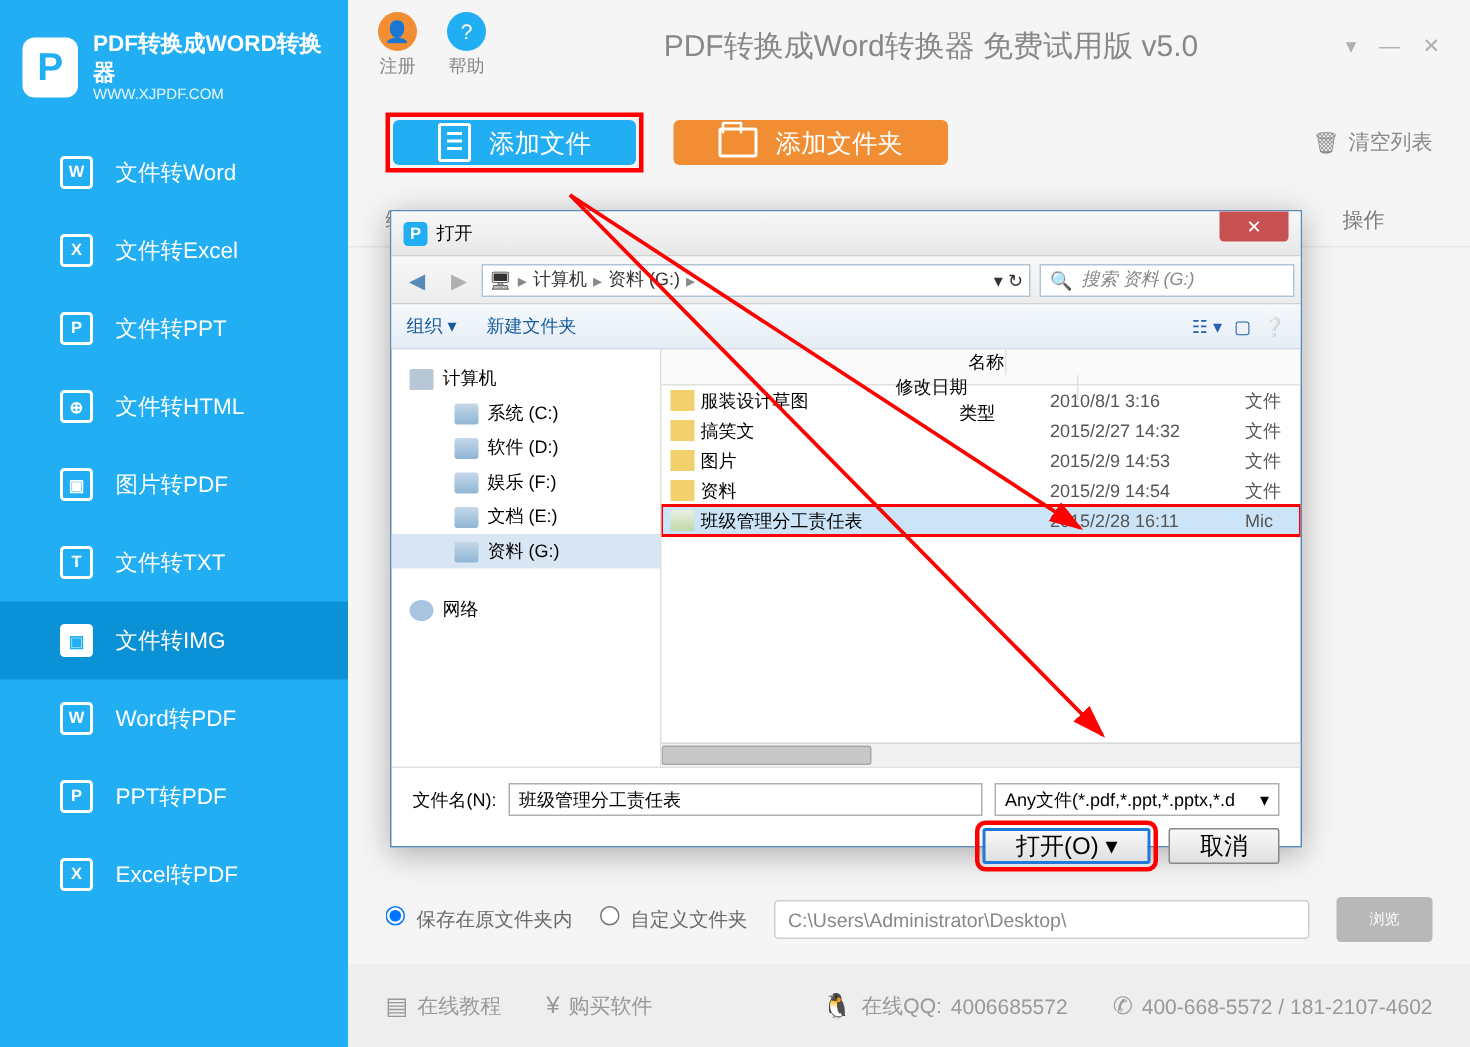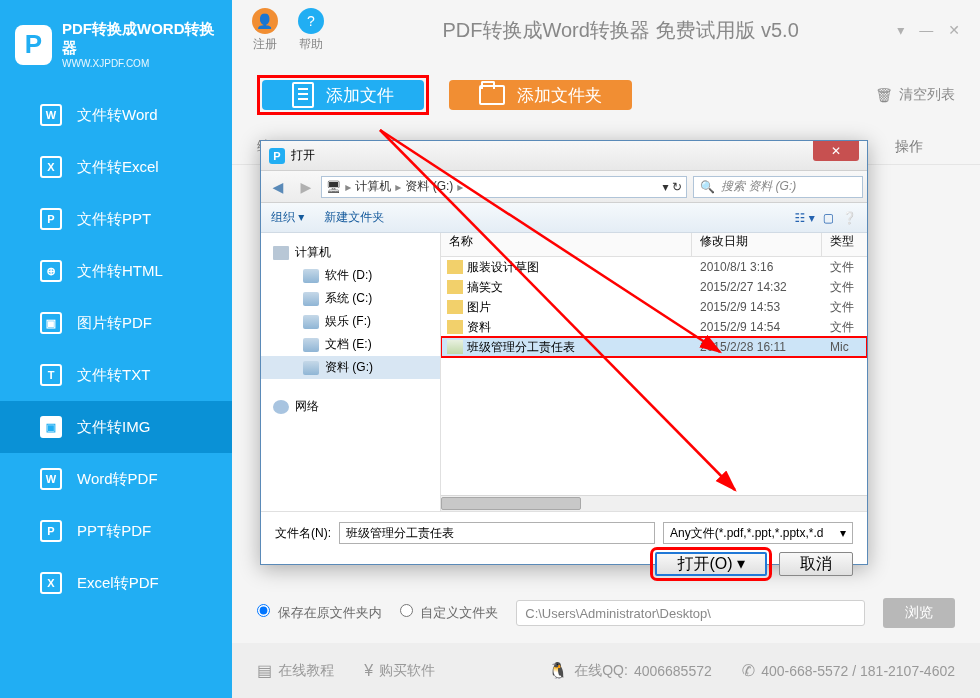--- a/index.html
+++ b/index.html
@@ -62,21 +62,21 @@
 .fd-tree { width: 180px; border-right: 1px solid #e0e0e0; padding: 8px 0; font-size: 12px; overflow: hidden; }
 .fd-tree-item { padding: 3px 10px 3px 26px; display: flex; align-items: center; gap: 6px; cursor: pointer; }
 .fd-tree-item.l0 { padding-left: 12px; }
 .fd-tree-item.l2 { padding-left: 42px; }
 .fd-tree-item.selected { background: #d8e6f3; }
 .fd-tree-icon { width: 16px; height: 14px; background: #f2d06b; border-radius: 1px; flex-shrink: 0; }
 .fd-tree-icon.drive { background: linear-gradient(#c5d8e8, #8fb5d5); border-radius: 2px; }
 .fd-tree-icon.comp { background: #b8c7d6; }
 .fd-tree-icon.net { background: #a8c4e0; border-radius: 50%; }
 .fd-list { flex: 1; font-size: 12px; overflow: hidden; position: relative; }
-.fd-list-header { height: 24px; display: flex; border-bottom: 1px solid #e0e0e0; background: #fafafa; }
+.fd-list-header { height: 24px; display: flex; align-items: center; border-bottom: 1px solid #e0e0e0; background: #fafafa; flex-direction: column; }
 .fd-col-name { flex: 1; padding-left: 8px; border-right: 1px solid #e0e0e0; }
 .fd-col-date { width: 130px; padding-left: 8px; border-right: 1px solid #e0e0e0; }
 .fd-col-type { width: 45px; padding-left: 8px; }
 .fd-row { height: 20px; display: flex; align-items: center; cursor: pointer; }
 .fd-row.selected { background: #cce4f7; outline: 1px dotted #2078d7; }
 .fd-row.highlight { outline: 2px solid #ff0000; outline-offset: -1px; }
 .fd-row-icon { width: 16px; height: 14px; margin: 0 4px 0 6px; background: #f2d06b; flex-shrink: 0; }
 .fd-row-icon.file { background: linear-gradient(#e8f0e0, #c0d8a8); }
 .fd-row-name { flex: 1; white-space: nowrap; overflow: hidden; }
 .fd-row-date { width: 130px; padding-left: 8px; color: #555; }
@@ -88,21 +88,21 @@
 .fd-filename { flex: 1; height: 22px; border: 1px solid #b0b0b0; padding: 0 6px; font-size: 12px; }
 .fd-filter { width: 190px; height: 22px; border: 1px solid #b0b0b0; padding: 0 6px; font-size: 12px; display: flex; align-items: center; background: #fff; }
 .fd-btns { display: flex; justify-content: flex-end; gap: 12px; }
 .fd-btn { height: 24px; padding: 0 20px; border: 1px solid #888; background: linear-gradient(#f8f8f8, #e0e0e0); font-size: 16px; cursor: pointer; border-radius: 2px; }
 .fd-btn.primary { border: 2px solid #2078d7; outline: 3px solid #ff0000; outline-offset: 2px; }
 
 
 .bottom-opts { position: absolute; bottom: 70px; left: 25px; right: 25px; display: flex; align-items: center; gap: 18px; font-size: 13px; color: #6a6a6a; }
 .bottom-opts input[type="radio"] { margin-right: 4px; }
 .path-input { flex: 1; height: 26px; border: 1px solid #d0d0d0; background: #fff; padding: 0 8px; font-size: 13px; color: #888; border-radius: 3px; }
-.browse-btn { background: #b8b8b8; color: #fff; border: none; height: 30px; padding: 0 22px; border-radius: 3px; font-size: 14px; cursor: pointer; }
+.browse-btn { background: #b8b8b8; color: #fff; border: none; height: 30px; padding: 0 22px; border-radius: 3px; font-size: 10px; cursor: pointer; }
 
 
 .footer { position: absolute; bottom: 0; left: 0; right: 0; height: 55px; background: #eeeeee; display: flex; align-items: center; padding: 0 25px; gap: 30px; font-size: 14px; color: #999; }
 .footer-item { display: flex; align-items: center; gap: 6px; cursor: pointer; }
 .footer-icon { font-size: 16px; }
 
 
 .arrow-svg { position: absolute; pointer-events: none; z-index: 50; }
 </style>
 </head>
@@ -264,25 +264,25 @@
     </div>
   </div>
   <div class="fd-body">
     <div class="fd-tree" id="fd-tree">
         <div class="fd-tree-item l0">
           <span class="fd-tree-icon comp"></span>
           <span>计算机</span>
         </div>
         <div class="fd-tree-item l2">
           <span class="fd-tree-icon drive"></span>
+          <span>系统 (C:)</span>
+        </div>
+        <div class="fd-tree-item l2">
+          <span class="fd-tree-icon drive"></span>
           <span>软件 (D:)</span>
-        </div>
-        <div class="fd-tree-item l2">
-          <span class="fd-tree-icon drive"></span>
-          <span>系统 (C:)</span>
         </div>
         <div class="fd-tree-item l2">
           <span class="fd-tree-icon drive"></span>
           <span>娱乐 (F:)</span>
         </div>
         <div class="fd-tree-item l2">
           <span class="fd-tree-icon drive"></span>
           <span>文档 (E:)</span>
         </div>
         <div class="fd-tree-item l2 selected">

